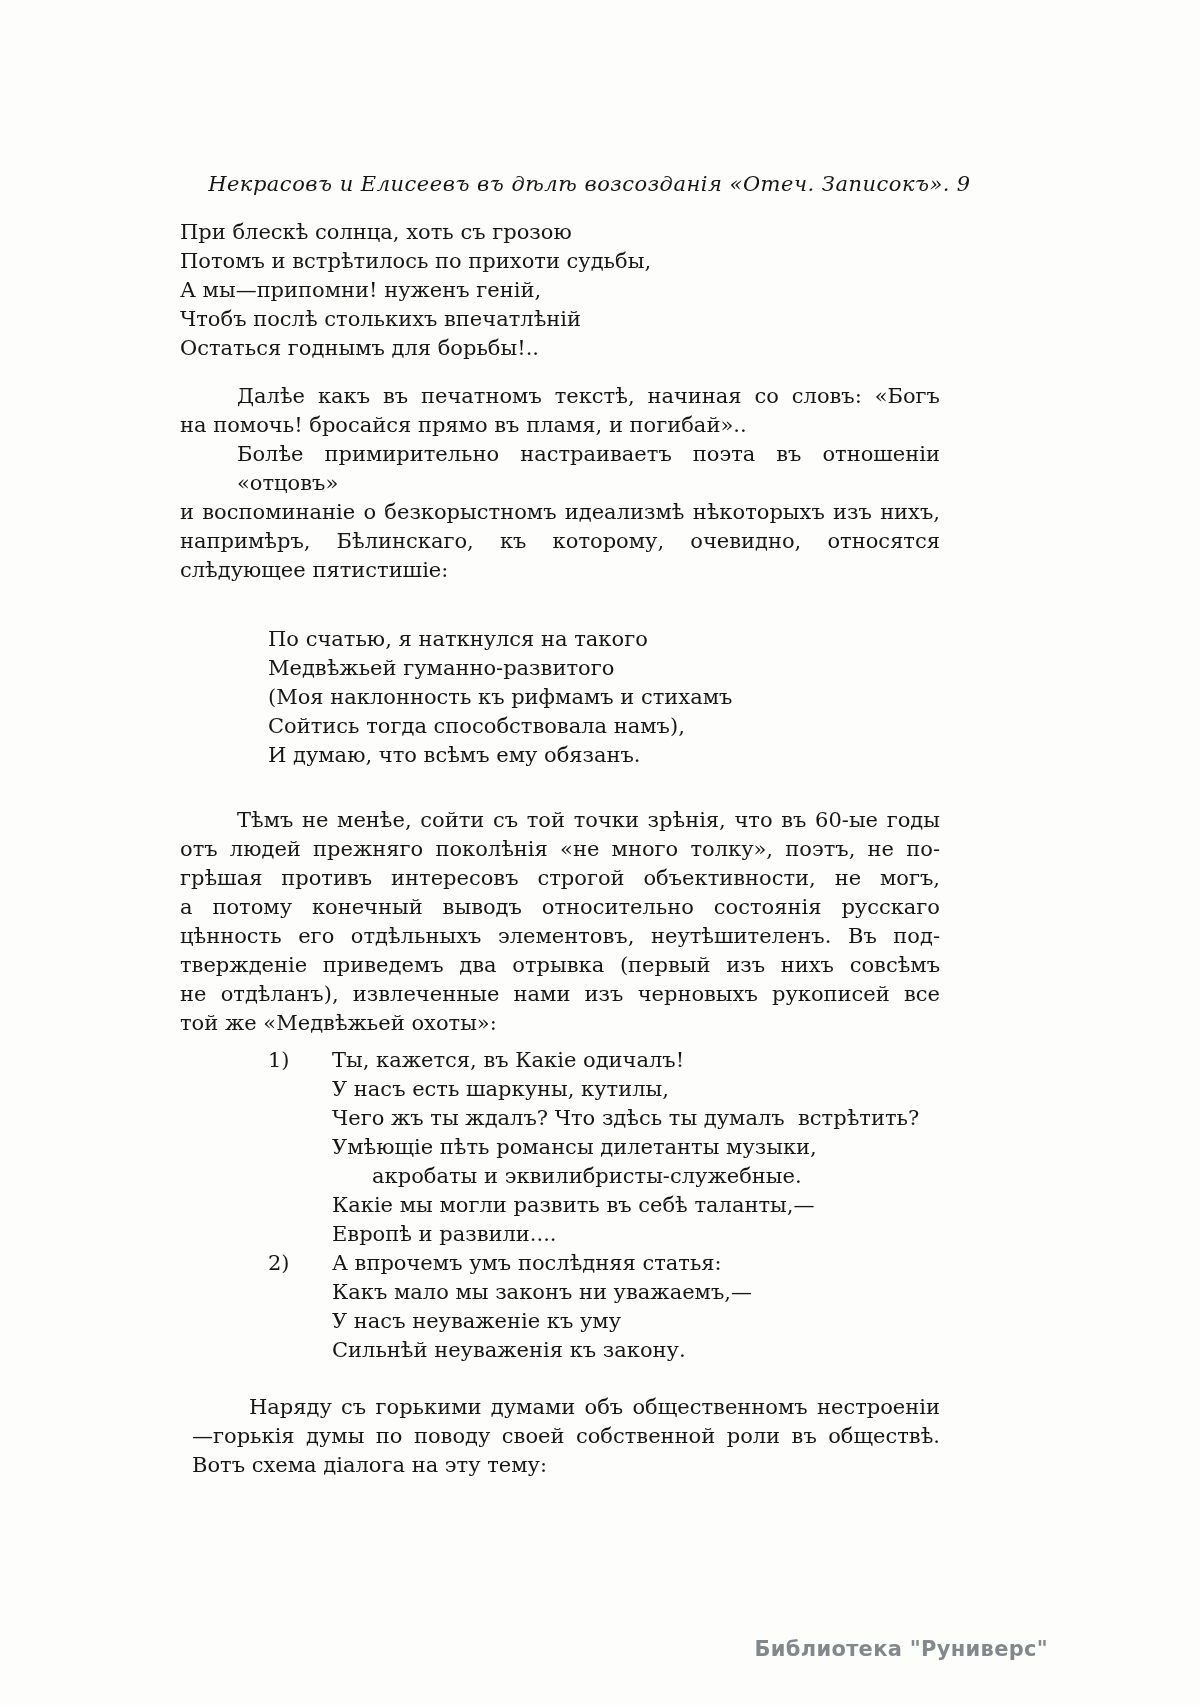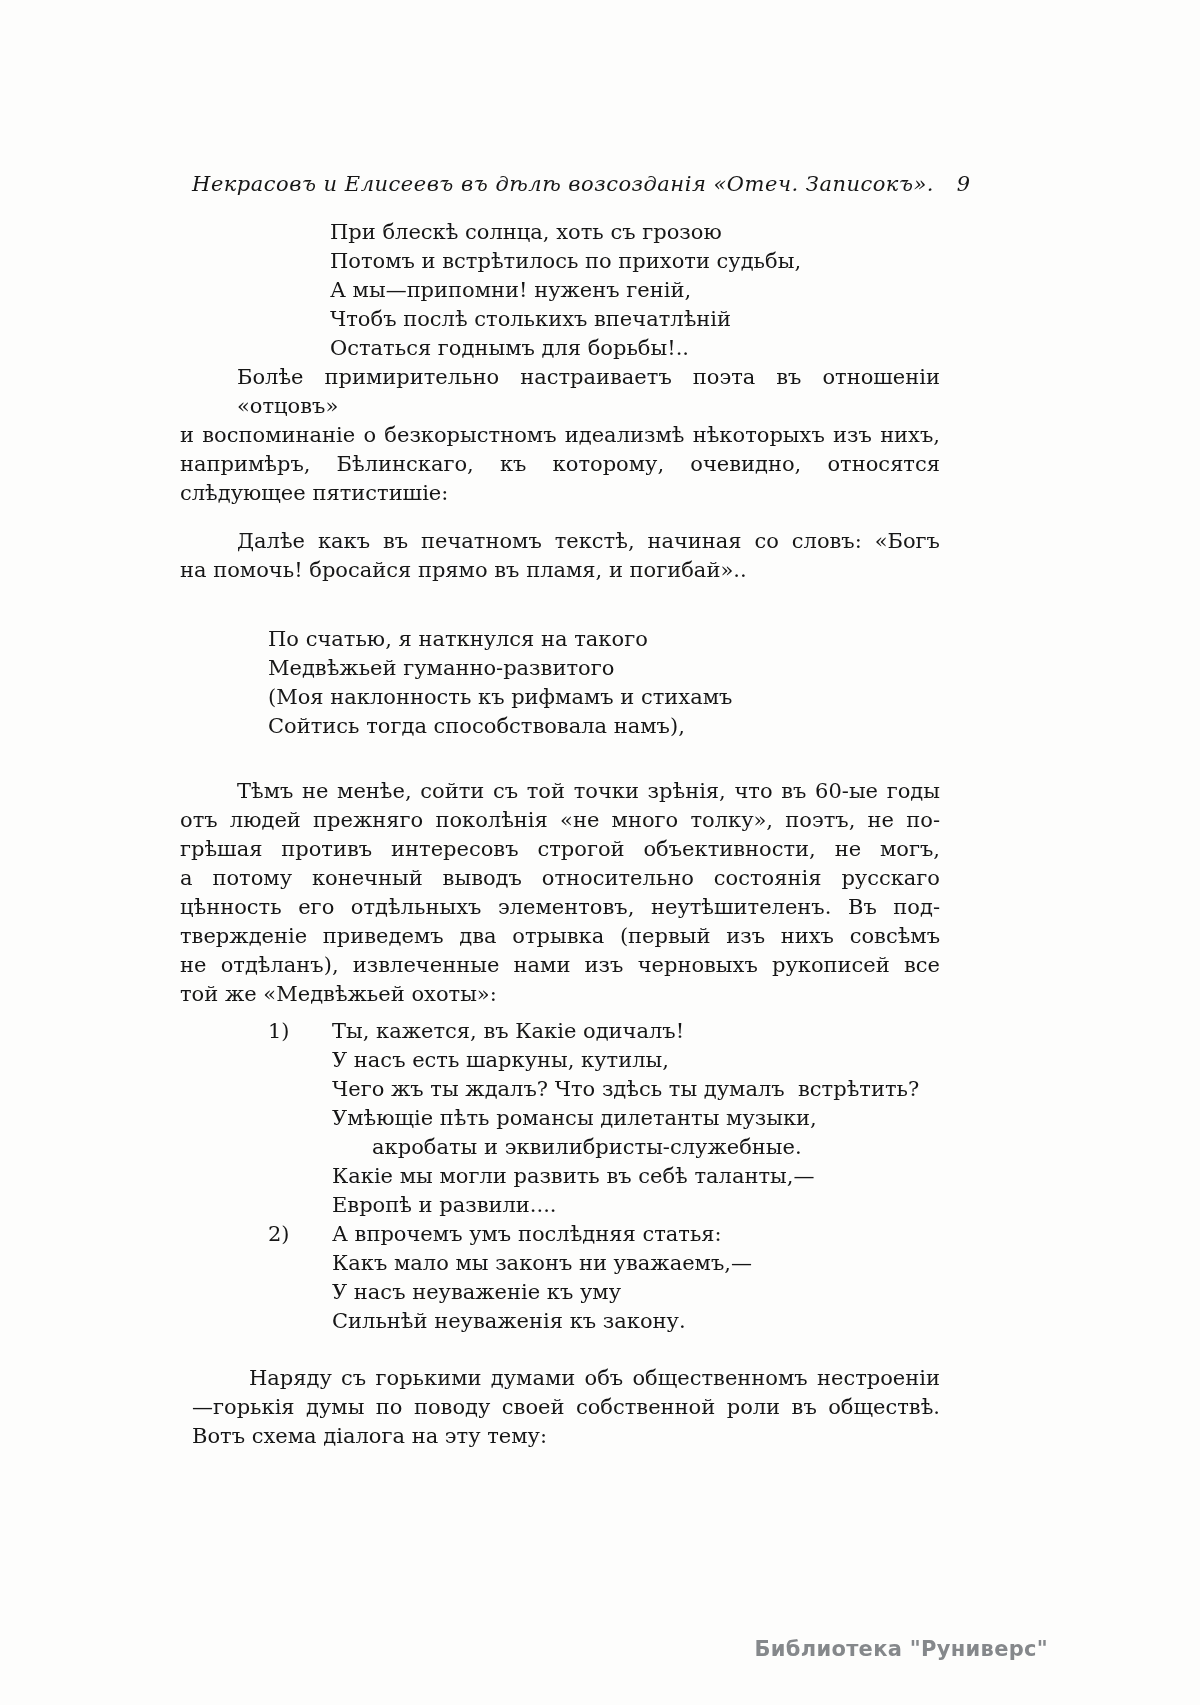--- a/index.html
+++ b/index.html
@@ -7,33 +7,33 @@
     width:1200px;height:1705px;position:relative;
     background:#fdfdfc;color:#161616;
     font-family:"DejaVu Serif","Liberation Serif",serif;
     font-size:21px;line-height:29px;
     overflow:hidden;
   }
   .running-header{
     position:absolute;left:180px;top:170px;width:790px;height:29px;
   }
   .running-title{
-    position:absolute;left:3px;top:0;width:760px;
-    text-align:center;font-style:italic;letter-spacing:0.5px;
+    position:absolute;left:10px;top:0;width:760px;
+    text-align:right;font-style:italic;letter-spacing:0.5px;
   }
   .page-number{
     position:absolute;right:0;top:0;font-style:italic;
   }
   .content{
     position:absolute;left:180px;top:218px;width:760px;
   }
   .line{white-space:pre-wrap;}
   .para .line.just{text-align:justify;text-align-last:justify;}
   .para .line.first{padding-left:57px;}
-  .verse{margin-left:150px;}
+  .verse{}
   .verse.verse-2{margin-left:88px;}
   .m-para1{margin-top:19px;}
   .m-poem2{margin-top:40px;}
   .m-para3{margin-top:36px;}
   .m-exc1{margin-top:8px;}
   .m-para4{margin-top:28px;margin-left:12px;}
   .excerpt{position:relative;padding-left:152px;}
   .excerpt .num{position:absolute;left:88px;top:0;}
   .watermark{
     position:absolute;right:152px;top:1636px;
@@ -53,37 +53,38 @@
 <div class="content">
 
   <div class="verse">
       <div class="line">При блескѣ солнца, хоть съ грозою</div>
       <div class="line">Потомъ и встрѣтилось по прихоти судьбы,</div>
       <div class="line">А мы—припомни! нуженъ геній,</div>
       <div class="line">Чтобъ послѣ столькихъ впечатлѣній</div>
       <div class="line">Остаться годнымъ для борьбы!..</div>
     </div>
 
+  <div class="para m-para1">
+      <div class="line first just">Далѣе какъ въ печатномъ текстѣ, начиная со словъ: «Богъ</div>
+      <div class="line">на помочь! бросайся прямо въ пламя, и погибай»..</div>
+    </div>
+
   <div class="para">
       <div class="line first just">Болѣе примирительно настраиваетъ поэта въ отношеніи «отцовъ»</div>
       <div class="line just">и воспоминаніе о безкорыстномъ идеализмѣ нѣкоторыхъ изъ нихъ,</div>
       <div class="line just">напримѣръ, Бѣлинскаго, къ которому, очевидно, относятся</div>
       <div class="line">слѣдующее пятистишіе:</div>
     </div>
 
-  <div class="para m-para1">
-      <div class="line first just">Далѣе какъ въ печатномъ текстѣ, начиная со словъ: «Богъ</div>
-      <div class="line">на помочь! бросайся прямо въ пламя, и погибай»..</div>
-    </div>
-
   <div class="verse verse-2 m-poem2">
       <div class="line">По счатью, я наткнулся на такого</div>
       <div class="line">Медвѣжьей гуманно-развитого</div>
       <div class="line">(Моя наклонность къ рифмамъ и стихамъ</div>
       <div class="line">Сойтись тогда способствовала намъ),</div>
+      <div class="line">И думаю, что всѣмъ ему обязанъ.</div>
     </div>
 
   <div class="para m-para3">
       <div class="line first just">Тѣмъ не менѣе, сойти съ той точки зрѣнія, что въ 60-ые годы</div>
       <div class="line just">отъ людей прежняго поколѣнія «не много толку», поэтъ, не по-</div>
       <div class="line just">грѣшая противъ интересовъ строгой объективности, не могъ,</div>
       <div class="line just">а потому конечный выводъ относительно состоянія русскаго</div>
       <div class="line just">цѣнность его отдѣльныхъ элементовъ, неутѣшителенъ. Въ под-</div>
       <div class="line just">твержденіе приведемъ два отрывка (первый изъ нихъ совсѣмъ</div>
       <div class="line just">не отдѣланъ), извлеченные нами изъ черновыхъ рукописей все</div>

